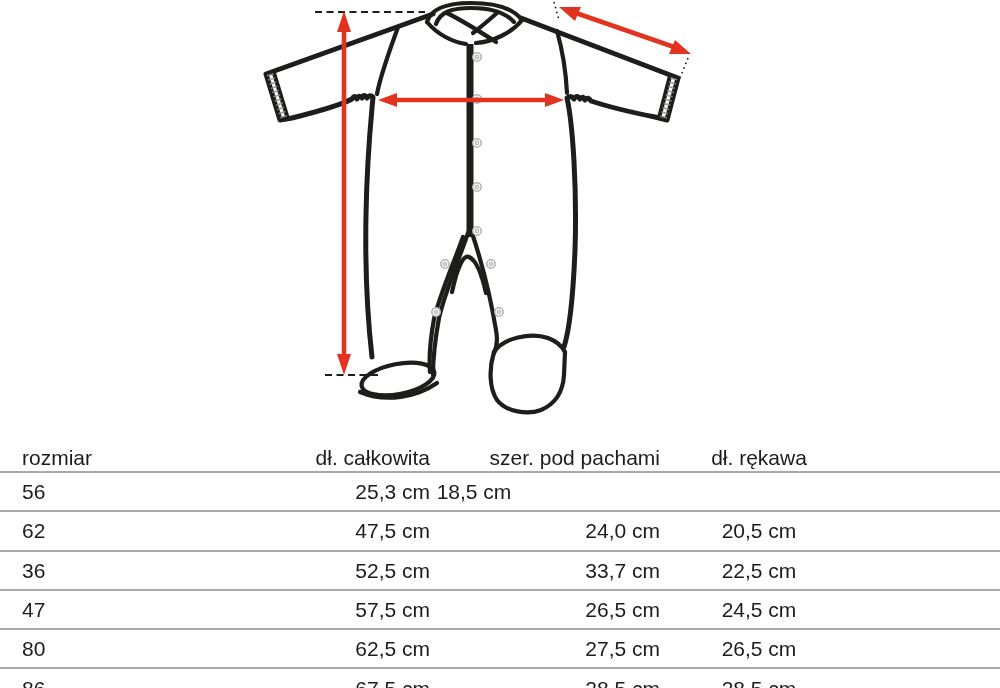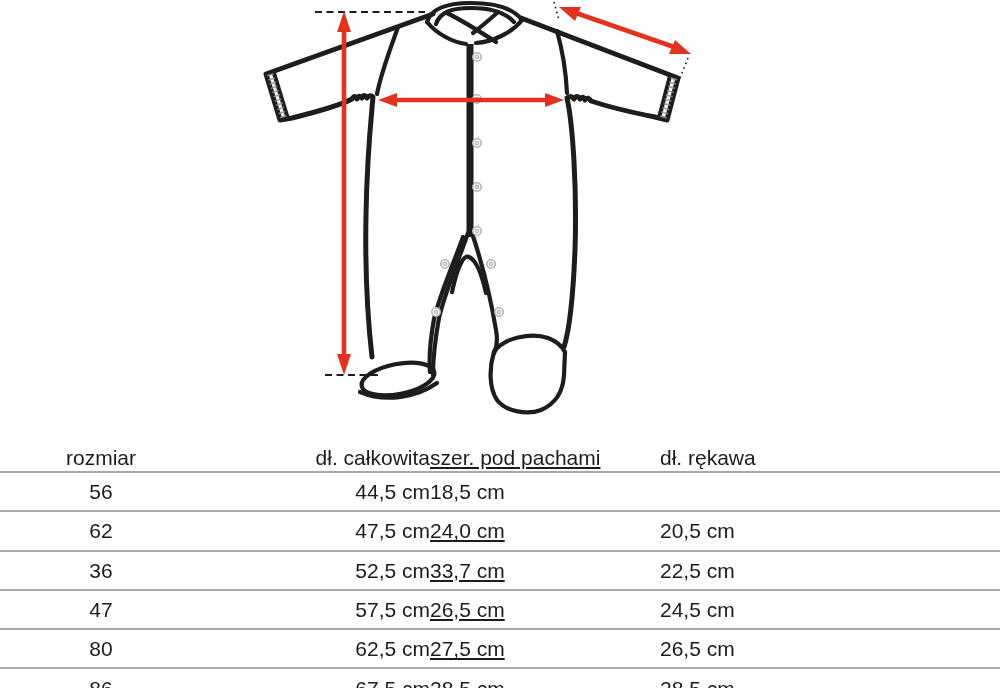--- a/index.html
+++ b/index.html
@@ -18,24 +18,24 @@
   .trow{
     display:grid;
     grid-template-columns:180px 250px 230px 1fr;
     align-items:center;
     height:37.3px;
     border-bottom:2px solid var(--sep,#a9a9a9);
     font-size:21px;
   }
   .trow.thead{height:28px;border-bottom:2px solid var(--sep,#a9a9a9);}
   .cell{white-space:nowrap;line-height:1;}
-  .c1{padding-left:22px;text-align:center;}
+  .c1{padding-left:22px;text-align:left;}
   .c2{padding-left:52px;text-align:right;}
-  .c3{text-align:left;text-decoration:underline;}
-  .c4{text-align:left;padding-right:142px;}
+  .c3{text-align:right;}
+  .c4{text-align:center;padding-right:142px;}
 
   
   .ln{fill:none;stroke:var(--line,#1d1d1b);stroke-width:5;stroke-linecap:round;stroke-linejoin:round;}
   .ln4{fill:none;stroke:var(--line,#1d1d1b);stroke-width:4.2;stroke-linecap:round;stroke-linejoin:round;}
   .placket{fill:none;stroke:var(--line,#1d1d1b);stroke-width:7;stroke-linecap:butt;}
   .hatch{fill:none;stroke:#8f8f8f;stroke-width:7;stroke-dasharray:1.6 2.8;opacity:.85;}
   .snapO{fill:#fdfdfd;stroke:var(--snap,#b5b5b5);stroke-width:1.6;}
   .snapI{fill:none;stroke:var(--snap,#b5b5b5);stroke-width:1.4;}
   .red{stroke:var(--arrow,#e23320);stroke-width:4.6;fill:none;stroke-linecap:butt;}
   .redhead{fill:var(--arrow,#e23320);stroke:none;}
@@ -171,21 +171,21 @@
   <div class="size-table">
     <div class="trow thead">
       <div class="cell c1">rozmiar</div>
       <div class="cell c2">dł. całkowita</div>
       <div class="cell c3">szer. pod pachami</div>
       <div class="cell c4">dł. rękawa</div>
     </div>
     <div id="table-body">
     <div class="trow">
       <div class="cell c1">56</div>
-      <div class="cell c2">44,5 cm</div>
+      <div class="cell c2">25,3 cm</div>
       <div class="cell c4">18,5 cm</div>
     </div>
 
     <div class="trow">
       <div class="cell c1">62</div>
       <div class="cell c2">47,5 cm</div>
       <div class="cell c3">24,0 cm</div>
       <div class="cell c4">20,5 cm</div>
     </div>
 

